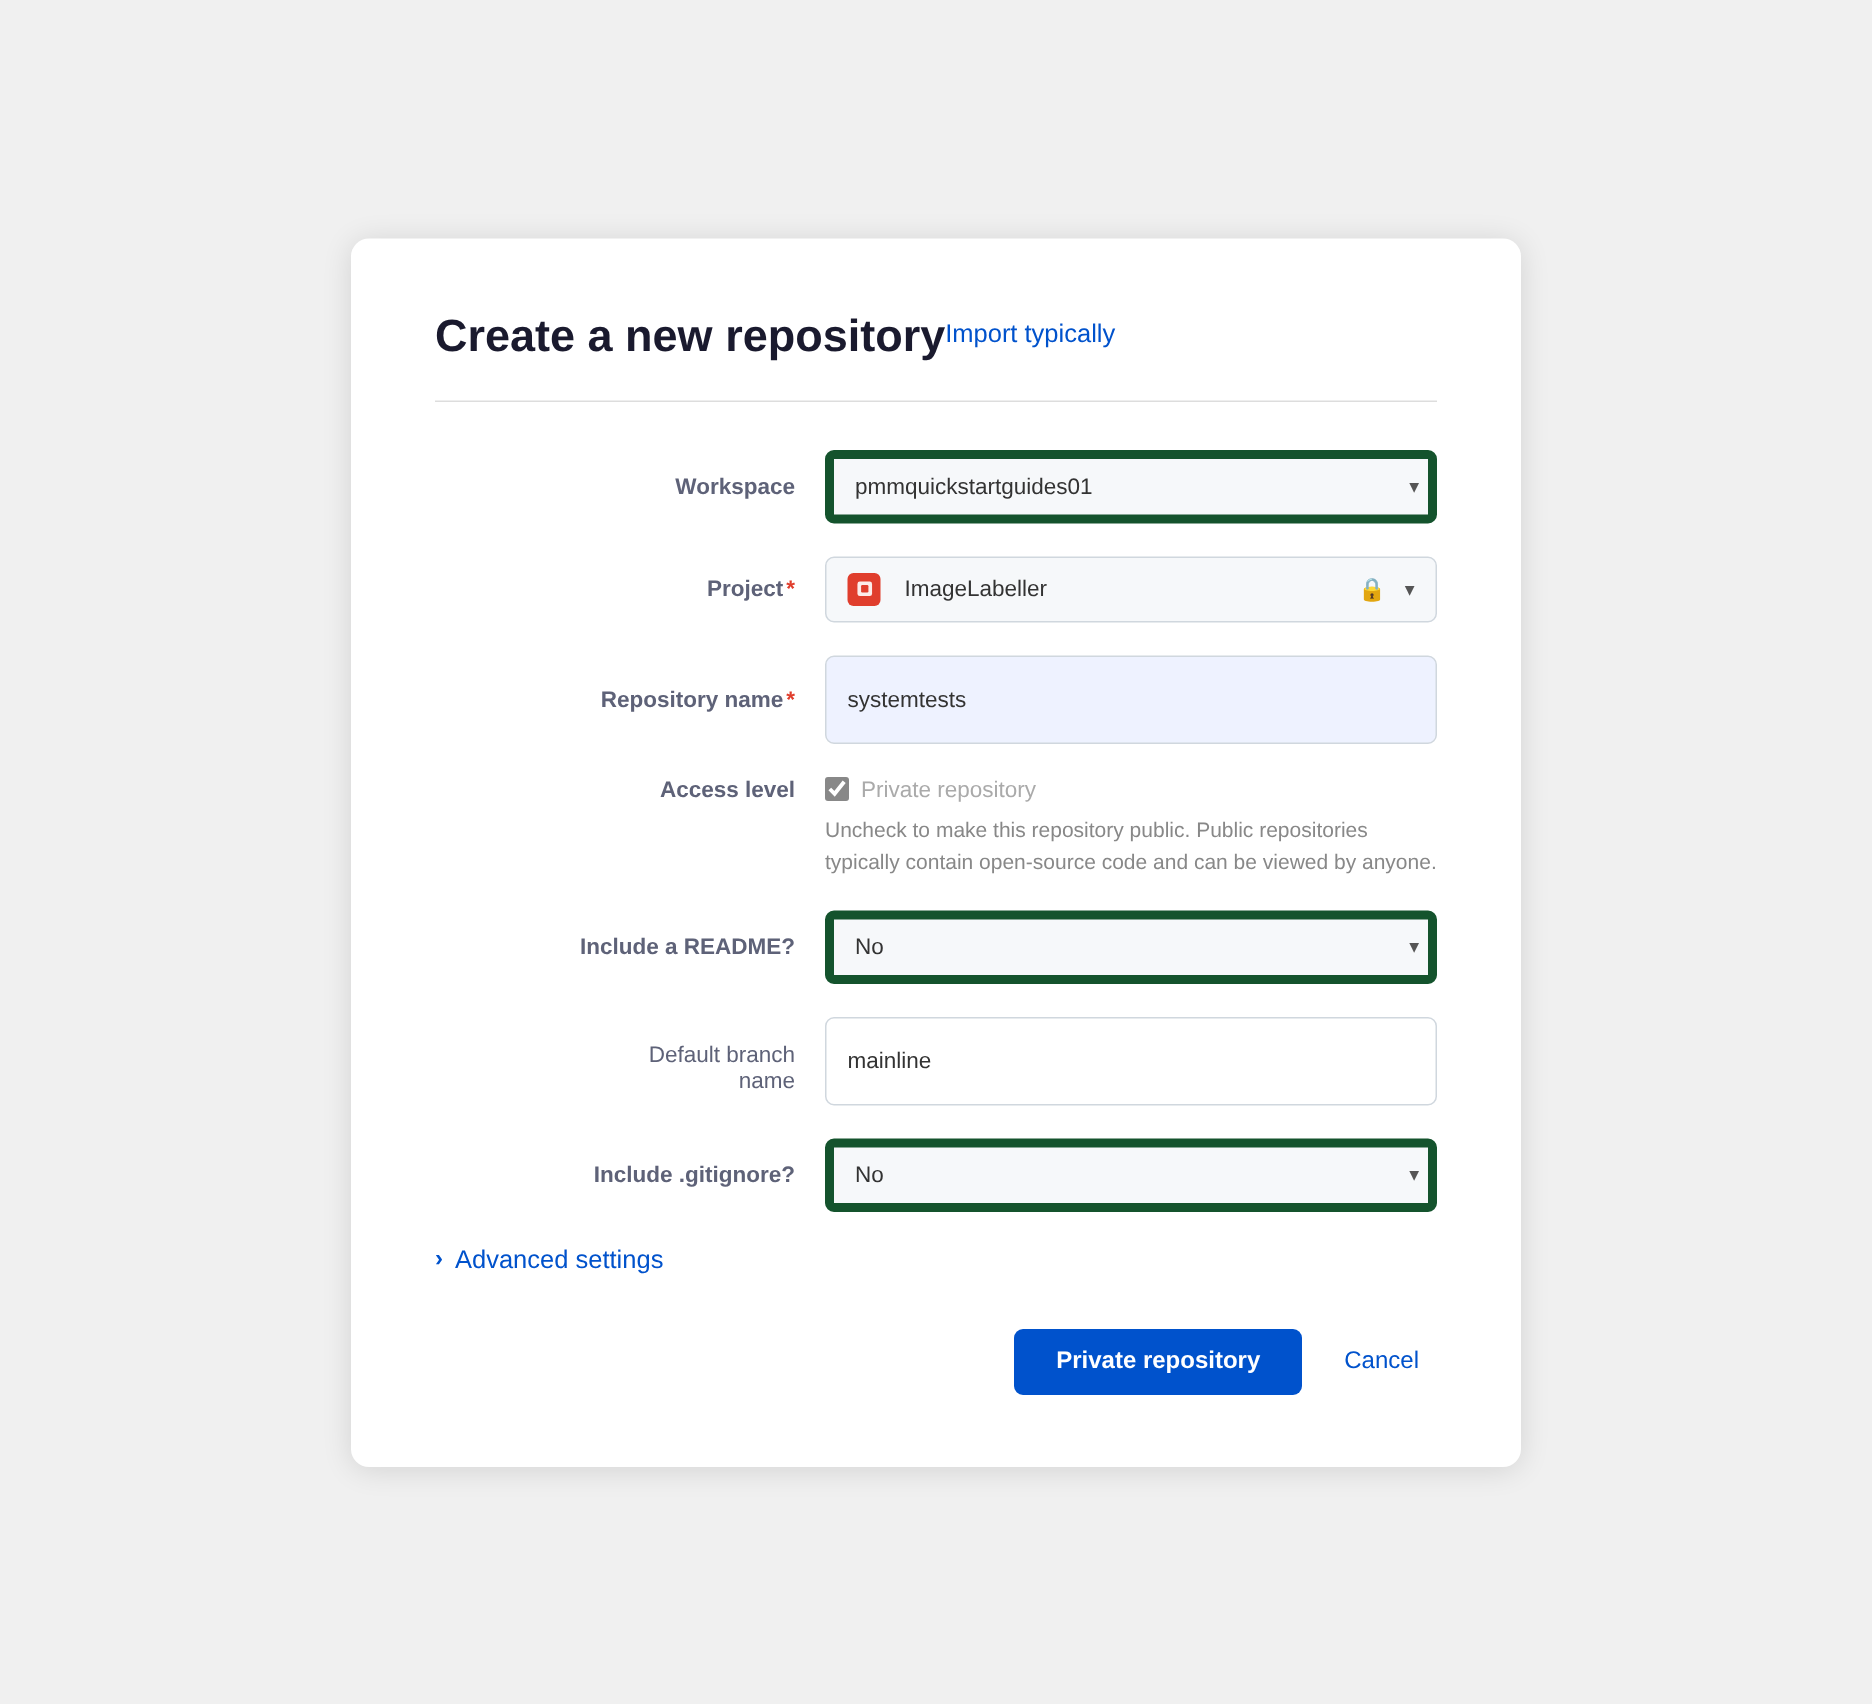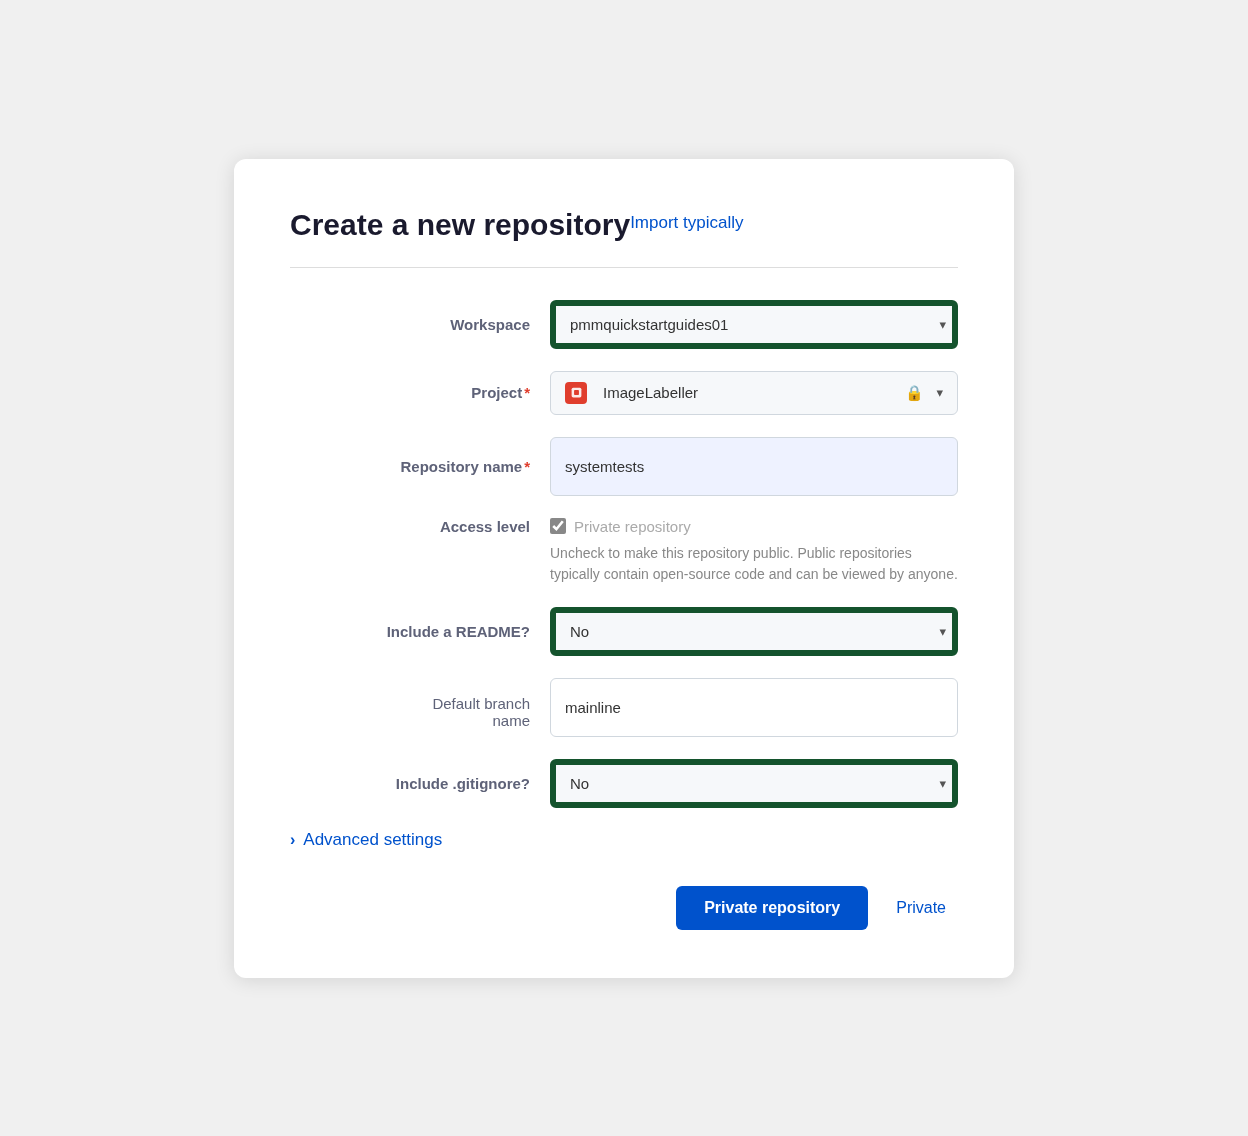--- a/index.html
+++ b/index.html
@@ -326,15 +326,15 @@
     </div>
   </div>
 
   <div class="advanced-settings-row">
     <span class="chevron-right">›</span>
     <span class="advanced-settings-text">Advanced settings</span>
   </div>
 
   <div class="form-actions">
     <button class="btn-create">Private repository</button>
-    <button class="btn-cancel">Private</button>
+    <button class="btn-cancel">Cancel</button>
   </div>
 </div>
 
 </body></html>

